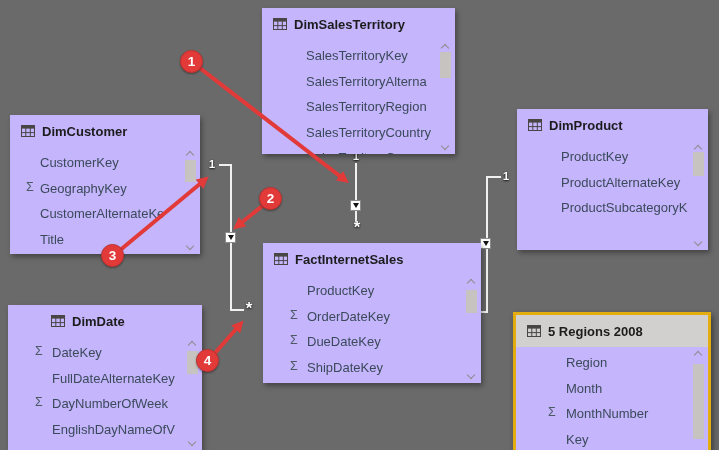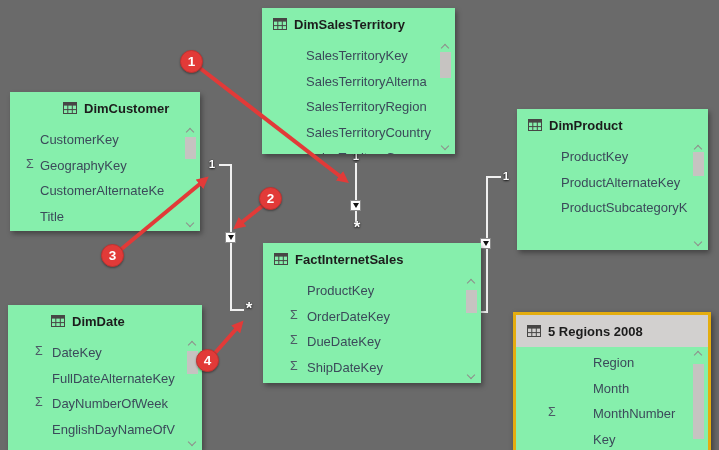--- a/index.html
+++ b/index.html
@@ -1,35 +1,35 @@
 <!DOCTYPE html>
 <html><head>
 <meta charset="utf-8">
 <style>
   html,body{margin:0;padding:0;}
   *{box-sizing:border-box;}
   body{font-family:"Liberation Sans", sans-serif;}
   #canvas{position:relative;width:719px;height:450px;background:#6a6a6a;overflow:hidden;}
 
   
-  .tbl{position:absolute;background:#86efac;z-index:10;box-shadow:2px 3px 5px rgba(0,0,0,0.35);}
+  .tbl{position:absolute;background:#c4b5fd;z-index:10;box-shadow:2px 3px 5px rgba(0,0,0,0.35);}
   .t0{left:262px;top:8px;width:193px;height:146px;}
-  .t1{left:10px;top:92px;width:190px;height:139px;padding-left:42px;}
+  .t1{left:10px;top:115px;width:190px;height:139px;}
   .t2{left:517px;top:109px;width:191px;height:141px;}
   .t3{left:263px;top:243px;width:218px;height:140px;}
   .t4{left:8px;top:305px;width:194px;height:145px;padding-left:32px;}
   .t5{left:513px;top:312px;width:198px;height:194px;border:3px solid #e4ad0f;box-shadow:2px 3px 6px rgba(0,0,0,0.45);}
   .hdr{height:32px;display:flex;align-items:center;gap:7px;padding-left:11px;overflow:hidden;}
   .t5 .hdr{background:#d2d0cf;}
   .hdr .title{font-size:13px;font-weight:bold;color:#1c1c1c;white-space:nowrap;}
   .grid-icon{flex:0 0 auto;}
   .rows{position:absolute;top:32px;left:0;right:16px;bottom:0;overflow:hidden;padding-top:2px;}
   .row{position:relative;height:25.5px;line-height:25.5px;padding-left:44px;white-space:nowrap;}
   .t1 .row{padding-left:30px;}
-  .t5 .row{padding-left:77px;}
+  .t5 .row{padding-left:50px;}
   .fld{font-size:13px;color:#3b4a5a;}
   .sigma{position:absolute;left:27px;top:0;font-size:12.5px;color:#4d5a66;}
   .t1 .sigma{left:16px;}
   .t5 .sigma{left:32px;}
 
   
   .sb{position:absolute;top:36px;bottom:4px;right:3px;width:13px;z-index:11;}
   .chev{position:absolute;left:3px;width:6px;height:6px;border-left:1.6px solid #8f8d8b;border-top:1.6px solid #8f8d8b;}
   .chev.up{top:1px;transform:rotate(45deg);}
   .chev.down{bottom:1px;transform:rotate(-135deg);}

